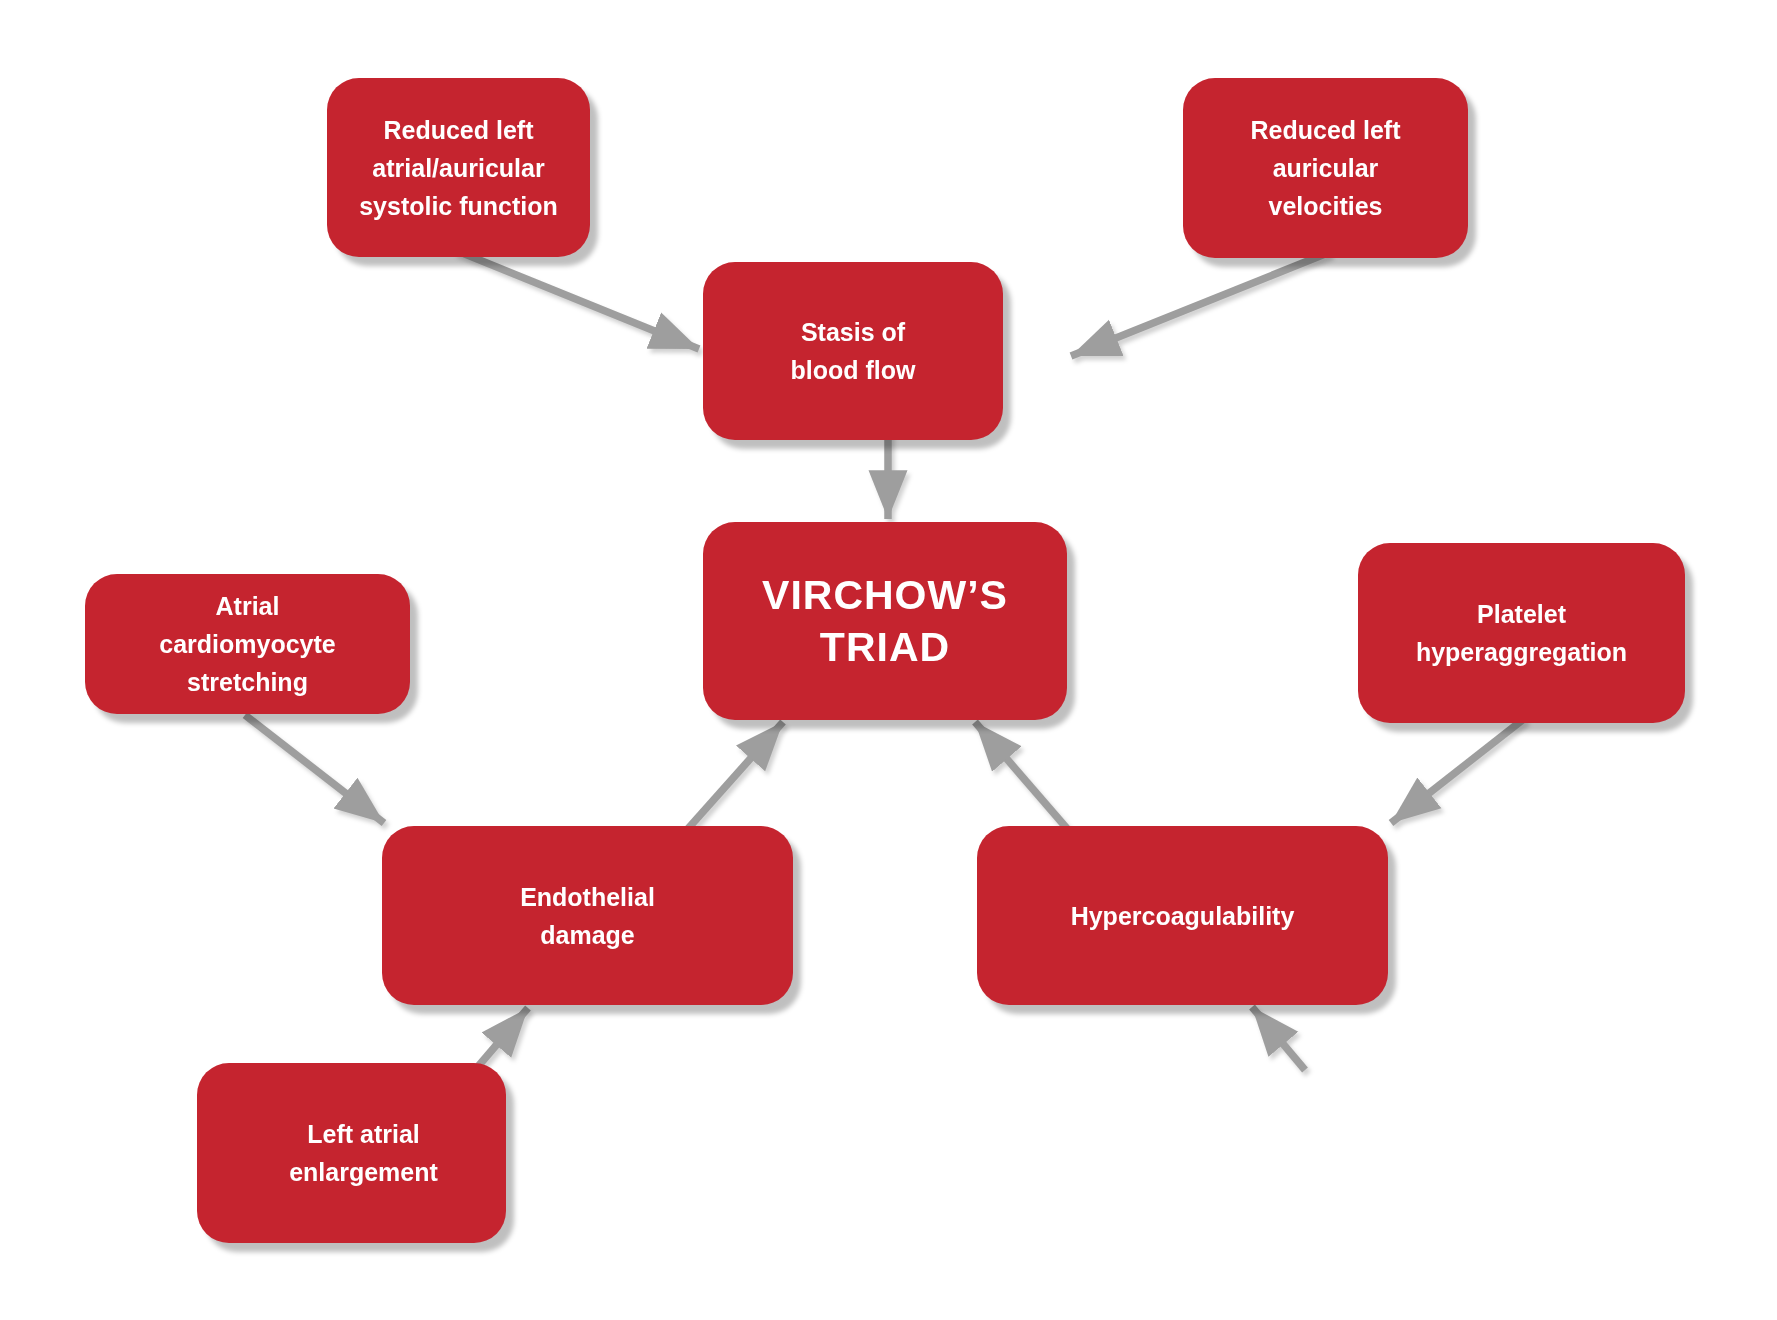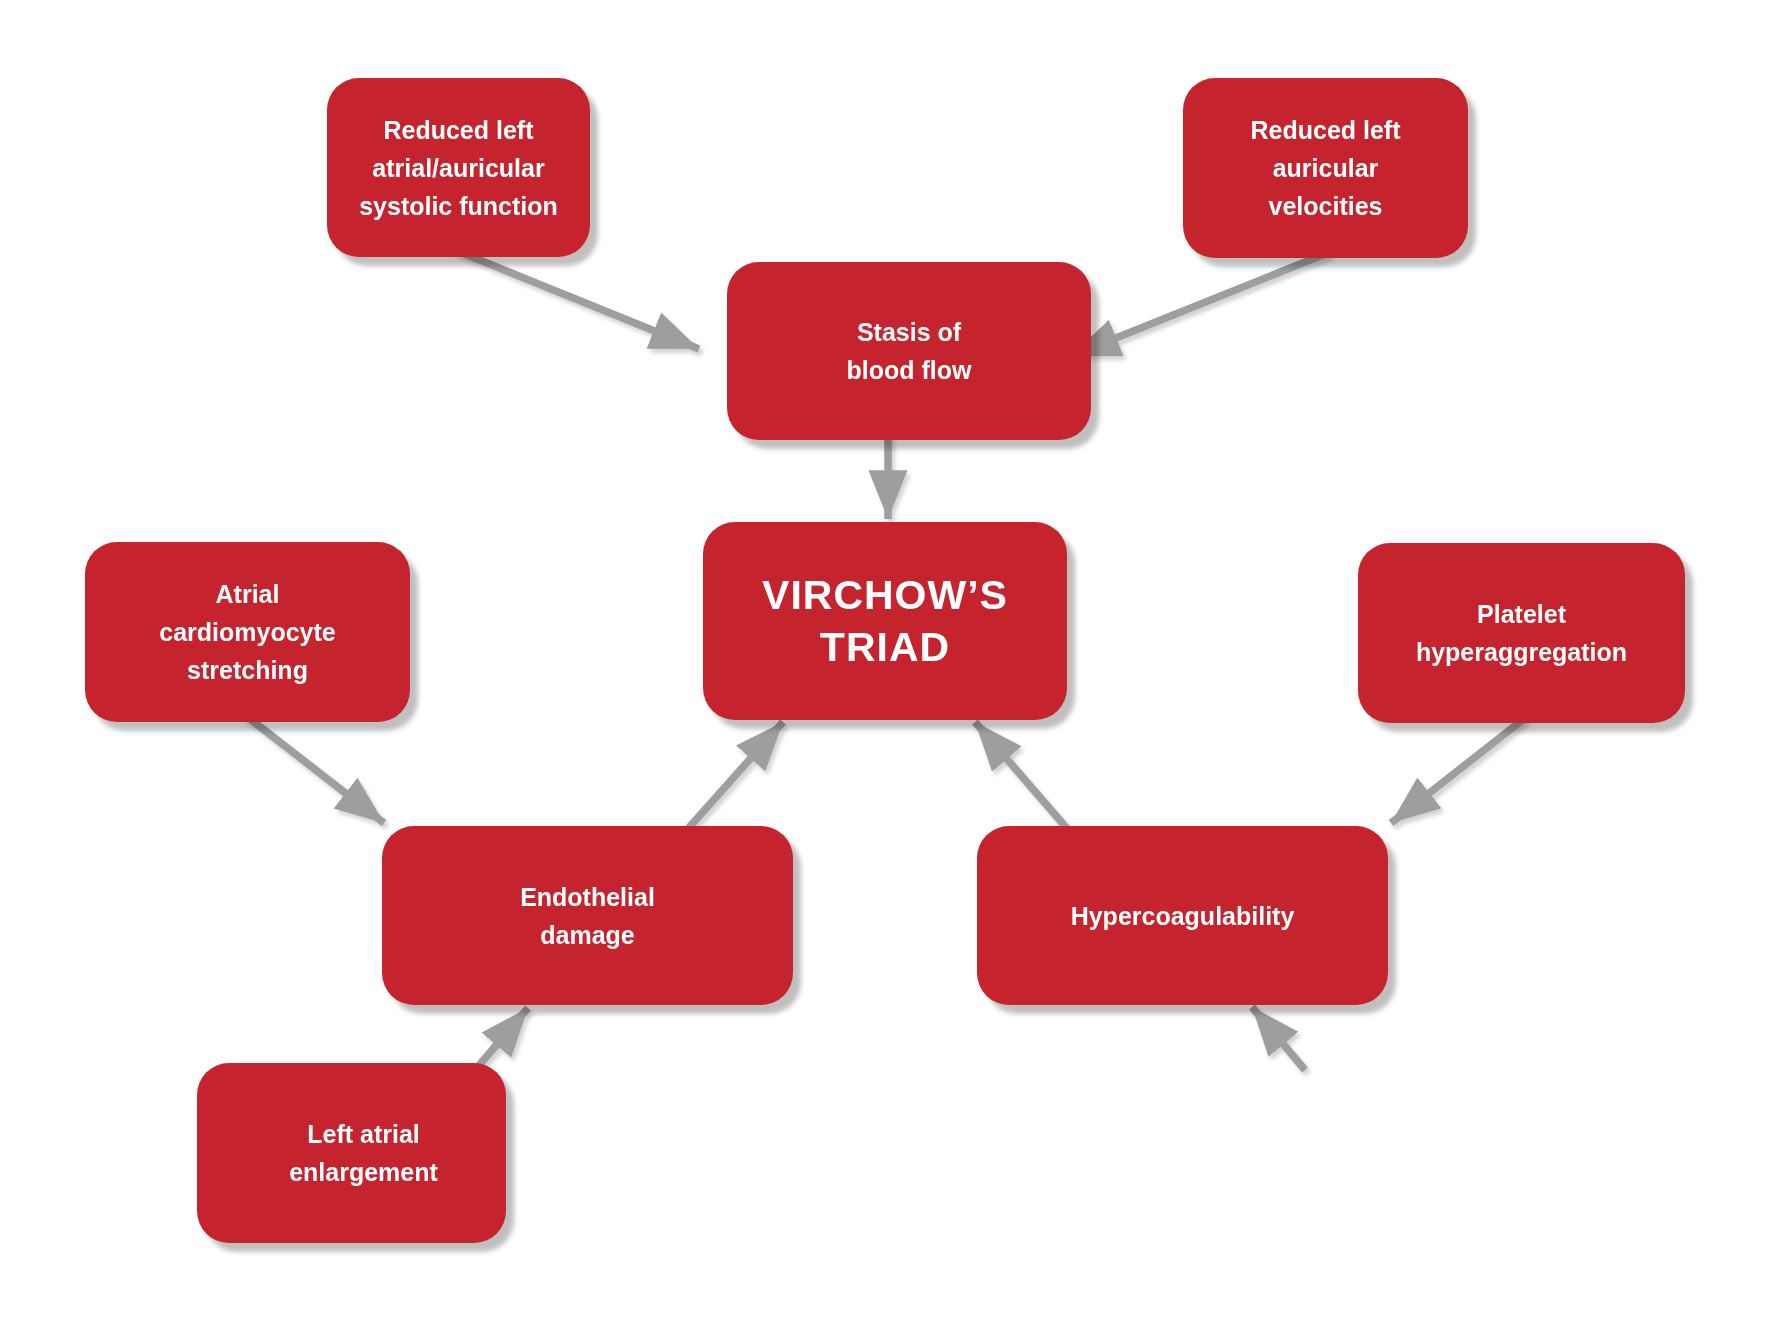--- a/index.html
+++ b/index.html
@@ -51,23 +51,23 @@
     padding: 0 10px;
   }
   .node--title {
     font-size: 41px;
     line-height: 52px;
     letter-spacing: 1px;
   }
   
   .n-reduced-systolic   { left: 327px;  top: 78px;   width: 263px; height: 179px; }
   .n-reduced-auricular  { left: 1183px; top: 78px;   width: 285px; height: 180px; }
-  .n-stasis             { left: 703px;  top: 262px;  width: 364px; height: 178px; margin-left: 24px; }
+  .n-stasis             { left: 703px;  top: 262px;  width: 300px; height: 178px; }
   .n-triad              { left: 703px;  top: 522px;  width: 364px; height: 198px; }
-  .n-atrial-stretch     { left: 85px;   top: 542px;  width: 325px; height: 180px; }
+  .n-atrial-stretch     { left: 85px;   top: 574px;  width: 325px; height: 140px; }
   .n-platelet           { left: 1358px; top: 543px;  width: 327px; height: 180px; }
   .n-endothelial        { left: 382px;  top: 826px;  width: 411px; height: 179px; }
   .n-hypercoagulability { left: 977px;  top: 826px;  width: 411px; height: 179px; }
   .n-lae                { left: 197px;  top: 1063px; width: 285px; height: 180px; padding-left: 24px; }
   .n-genetics           { left: 1298px; top: 1063px; width: 287px; height: 179px; }
 </style>
 </head>
 <body style="background: rgb(255, 255, 255);">
 
 <div class="canvas">

